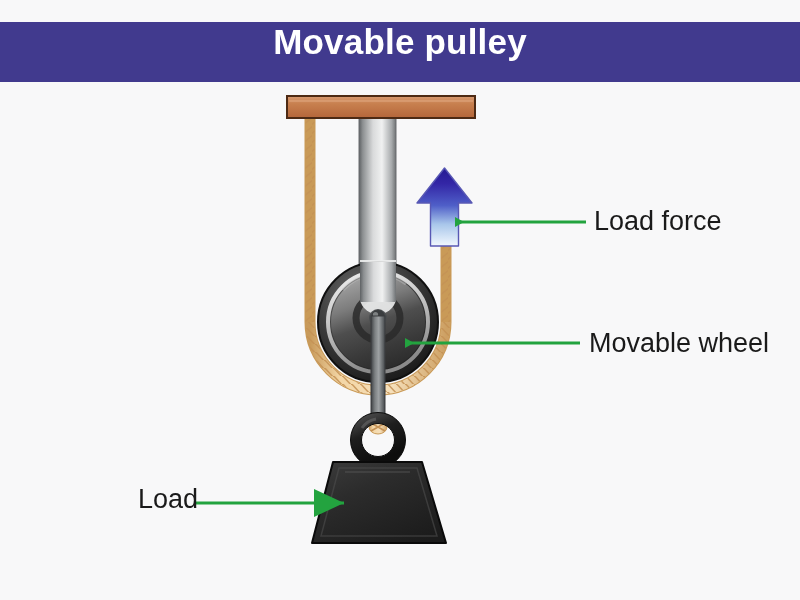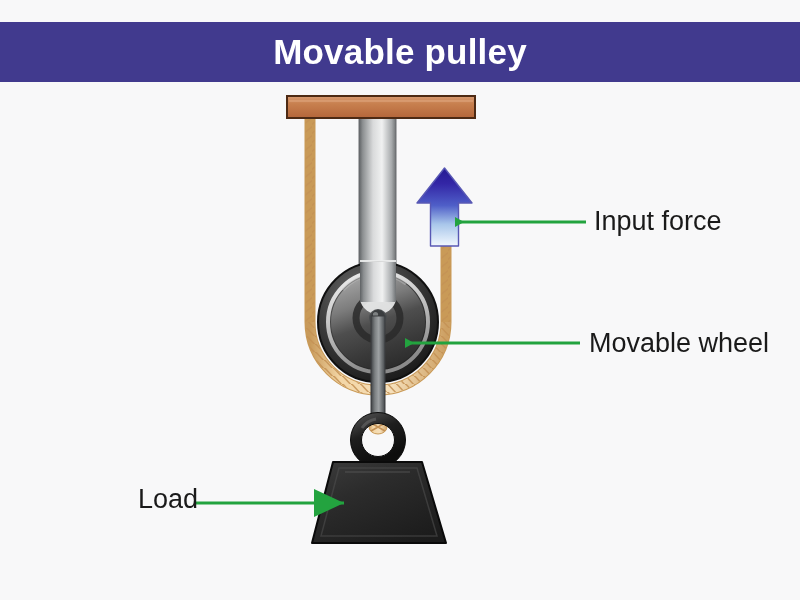--- a/index.html
+++ b/index.html
@@ -21,21 +21,21 @@
     background: #f8f8f9;
   }
   #title-bar {
     position: absolute;
     left: 0;
     top: 22px;
     width: 800px;
     height: 60px;
     background: #413a8e;
     display: flex;
-    align-items: center;
+    align-items: flex-start;
     justify-content: center;
     box-sizing: border-box;
   }
   #title-text {
     color: #ffffff;
     font-size: 35px;
     font-weight: bold;
     letter-spacing: 0.2px;
     font-family: "Liberation Sans", sans-serif;
     white-space: nowrap;
@@ -233,19 +233,19 @@
     <g>
       <line x1="580" y1="343" x2="405" y2="343" stroke="#23a33f" stroke-width="3" marker-end="url(#greenHeadLeft)"></line>
     </g>
 
     <g>
       <line x1="196" y1="503" x2="344" y2="503" stroke="#23a33f" stroke-width="3"></line>
       <path d="M 314 489 L 344 503 L 314 517 Z" fill="#23a33f"></path>
     </g>
   </svg>
 
-  <span class="label-text" id="label-input-force">Input force</span>
+  <span class="label-text" id="label-input-force">Load force</span>
 
   <span class="label-text" id="label-movable-wheel">Movable wheel</span>
 
   <span class="label-text" id="label-load">Load</span>
 
 </div>
 
 </body></html>

